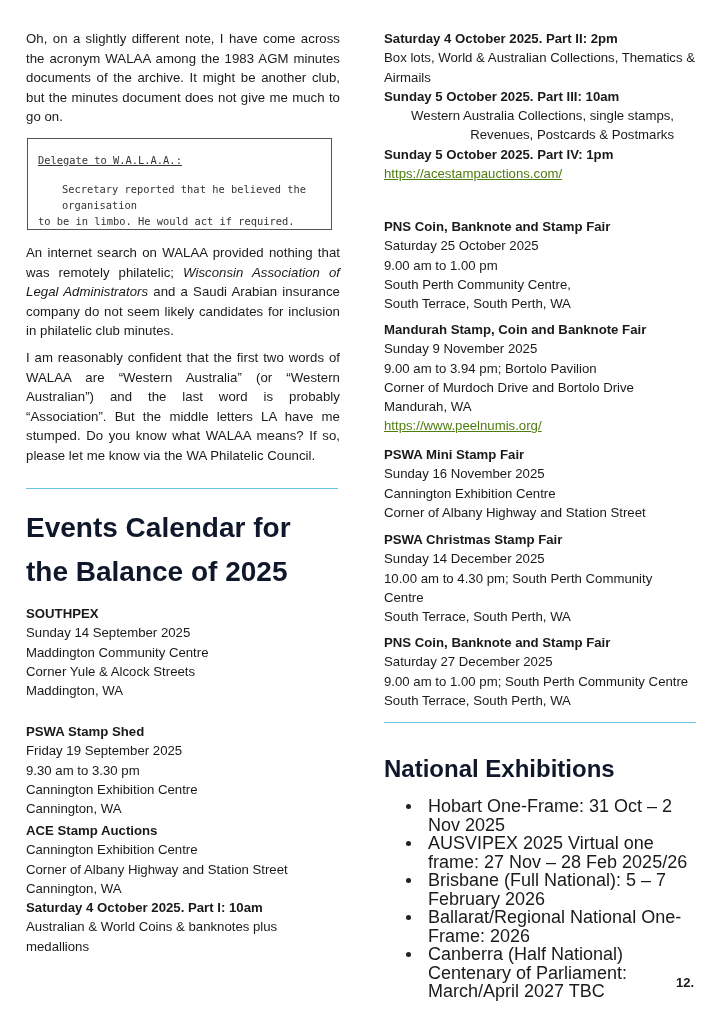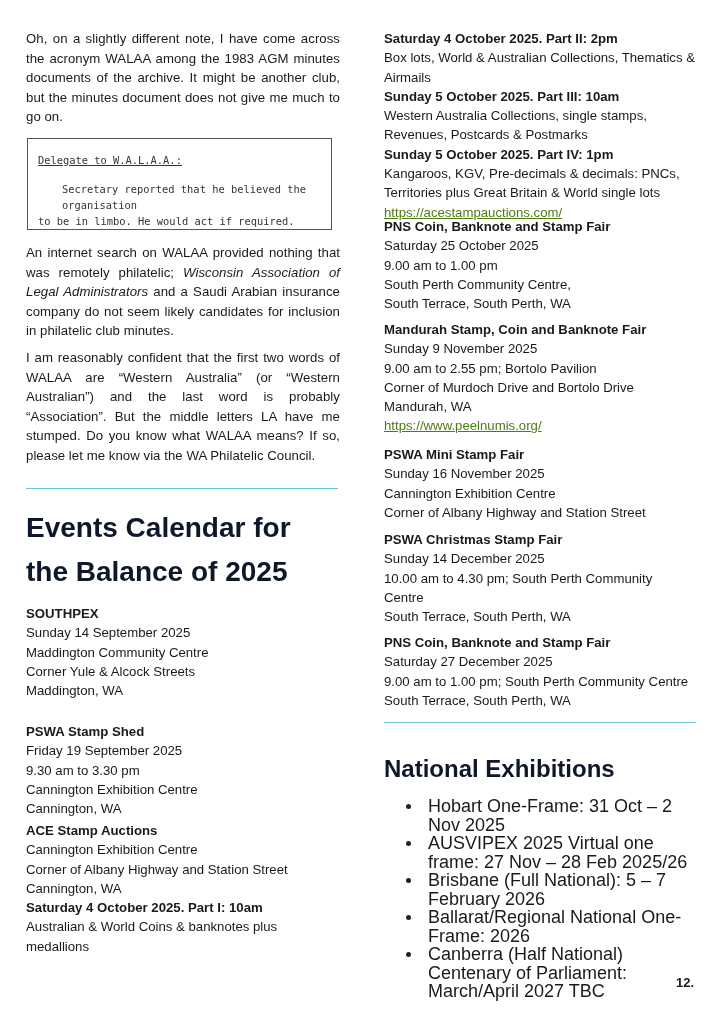--- a/index.html
+++ b/index.html
@@ -95,38 +95,37 @@
   <div class="line">Corner of Albany Highway and Station Street</div>
   <div class="line">Cannington, WA</div>
   <div class="line bold">Saturday 4 October 2025. Part I: 10am</div>
   <div class="line wrap" style="width:300px;">Australian &amp; World Coins &amp; banknotes plus medallions</div>
 </div>
 
 <div class="event" style="left:384px; top:29px; width:318px;">
   <div class="line bold">Saturday 4 October 2025. Part II: 2pm</div>
   <div class="line wrap">Box lots, World &amp; Australian Collections, Thematics &amp; Airmails</div>
   <div class="line bold">Sunday 5 October 2025. Part III: 10am</div>
-  <div class="line wrap" style="width:290px;">Western Australia Collections, single stamps, Revenues, Postcards &amp; Postmarks</div>
+  <div class="line wrap" style="width:290px;text-align:right;">Western Australia Collections, single stamps, Revenues, Postcards &amp; Postmarks</div>
   <div class="line bold">Sunday 5 October 2025. Part IV: 1pm</div>
-  <div class="line wrap" style="width:300px;">Kangaroos, KGV, Pre-decimals &amp; decimals: PNCs, Territories plus Great Britain &amp; World single lots</div>
   <div class="line"><a class="link" href="#">https://acestampauctions.com/</a></div>
 </div>
 
 <div class="event" style="left:384px; top:217px; width:318px;">
   <div class="line title">PNS Coin, Banknote and Stamp Fair</div>
   <div class="line">Saturday 25 October 2025</div>
   <div class="line">9.00 am to 1.00 pm</div>
   <div class="line">South Perth Community Centre,</div>
   <div class="line">South Terrace, South Perth, WA</div>
 </div>
 
 <div class="event" style="left:384px; top:320px; width:318px;">
   <div class="line title">Mandurah Stamp, Coin and Banknote Fair</div>
   <div class="line">Sunday 9 November 2025</div>
-  <div class="line">9.00 am to 2.55 pm; Bortolo Pavilion</div>
+  <div class="line">9.00 am to 3.94 pm; Bortolo Pavilion</div>
   <div class="line">Corner of Murdoch Drive and Bortolo Drive</div>
   <div class="line">Mandurah, WA</div>
   <div class="line"><a class="link" href="#">https://www.peelnumis.org/</a></div>
 </div>
 
 <div class="event" style="left:384px; top:445px; width:318px;">
   <div class="line title">PSWA Mini Stamp Fair</div>
   <div class="line">Sunday 16 November 2025</div>
   <div class="line">Cannington Exhibition Centre</div>
   <div class="line">Corner of Albany Highway and Station Street</div>

